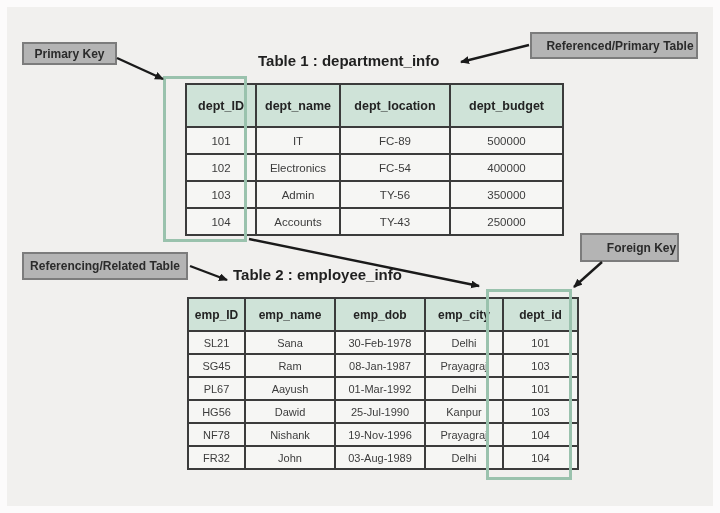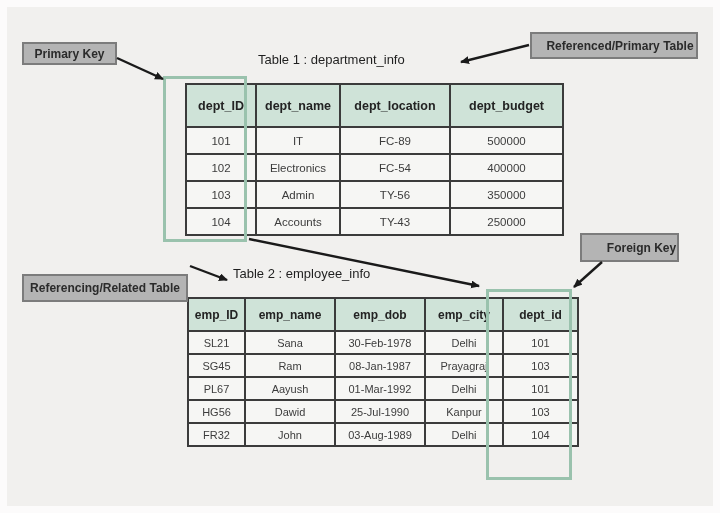--- a/index.html
+++ b/index.html
@@ -18,24 +18,24 @@
   .glabel {
     position:absolute; box-sizing:border-box;
     background:var(--label-bg, #b4b4b4);
     border:2px solid var(--label-border, #7c7c7c);
     color:#2b2b2b; font-weight:bold; font-size:12px;
     display:flex; align-items:center; justify-content:center;
     white-space:nowrap; z-index:5;
   }
   #lbl-pk     { left:22px;  top:42px;  width:95px;  height:23px; }
   #lbl-ref    { left:530px; top:32px;  width:168px; height:27px;padding-left:12px; }
-  #lbl-refing { left:22px;  top:252px; width:166px; height:28px;margin-top:22px; }
+  #lbl-refing { left:22px;  top:252px; width:166px; height:28px; }
   #lbl-fk     { left:580px; top:233px; width:99px;  height:29px;padding-left:24px; }
   .ttitle {
-    position:absolute; font-weight:normal; font-size:13px; color:#1f1f1f;
+    position:absolute; font-weight:bold; font-size:15px; color:#1f1f1f;
     white-space:nowrap; z-index:4;
   }
   #title1 { left:258px; top:52px; }
   #title2 { left:233px; top:266px; }
   .dtable {
     position:absolute; border-collapse:collapse; table-layout:fixed; z-index:3;margin-left:12px;
   }
   .dtable th, .dtable td {
     border:2px solid var(--table-border, #3b3b3b);
     text-align:center; vertical-align:middle; overflow:hidden; padding:0;
@@ -164,20 +164,27 @@
         <td>01-Mar-1992</td>
         <td>Delhi</td>
         <td>101</td>
       </tr>
       <tr>
         <td>HG56</td>
         <td>Dawid</td>
         <td>25-Jul-1990</td>
         <td>Kanpur</td>
         <td>103</td>
+      </tr>
+      <tr>
+        <td>NF78</td>
+        <td>Nishank</td>
+        <td>19-Nov-1996</td>
+        <td>Prayagraj</td>
+        <td>104</td>
       </tr>
       <tr>
         <td>FR32</td>
         <td>John</td>
         <td>03-Aug-1989</td>
         <td>Delhi</td>
         <td>104</td>
       </tr>
     </tbody>
   </table>

